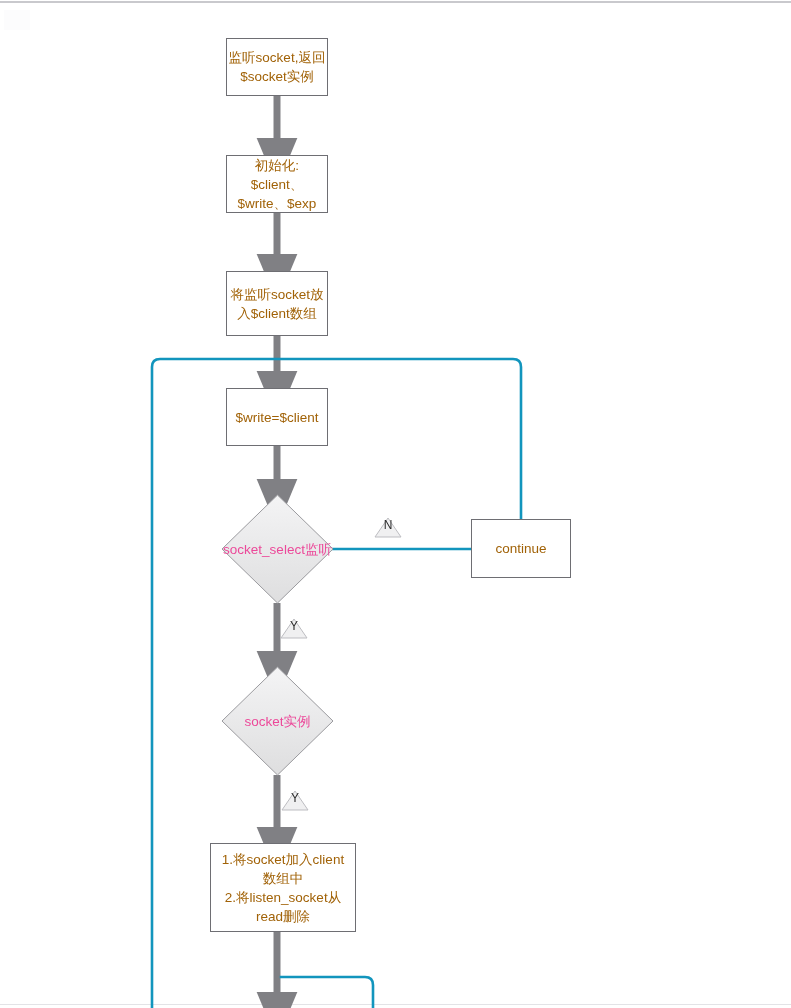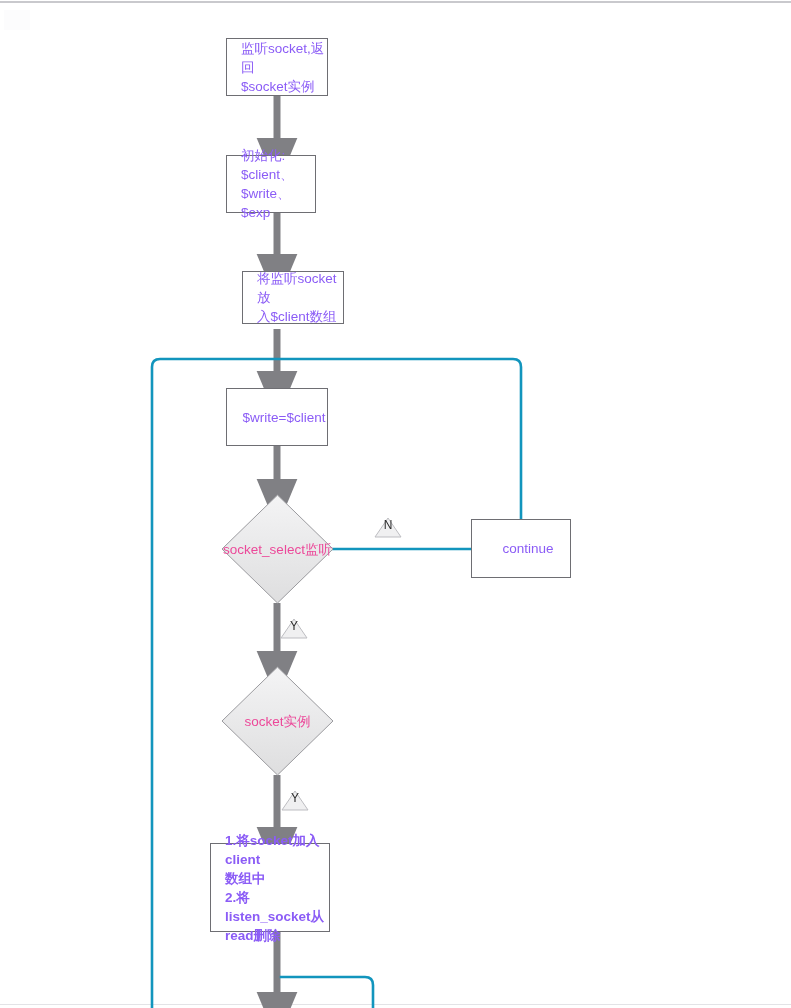--- a/index.html
+++ b/index.html
@@ -37,26 +37,25 @@
     left: 4px; top: 10px;
     width: 26px; height: 20px;
     background: #fcfcfd;
   }
   .node {
     position: absolute;
     box-sizing: border-box;
     display: flex;
     align-items: center;
     justify-content: center;
-    text-align: left;
-    color: #8b5cf6;
+    text-align: center;
+    color: #a16207;
     font-size: 13.5px;
     line-height: 19px;
     letter-spacing: 0px;
-    padding-left: 14px;
   }
   .node.process {
     background: #ffffff;
     border: 1px solid #6e6e73;
   }
   .diamond-label {
     position: absolute;
     display: flex;
     align-items: center;
     justify-content: center;
@@ -121,43 +120,43 @@
     <polygon points="388,518 401,537 375,537"></polygon>
     <polygon points="294,619 307,638 281,638"></polygon>
     <polygon points="295,791 308,810 282,810"></polygon>
   </g>
 </svg>
 
 <div class="node process" style="left:226px; top:38px; width:102px; height:58px;">
   <span>监听socket,返回<br>$socket实例</span>
 </div>
 
-<div class="node process" style="left:226px; top:155px; width:90px; height:58px;">
+<div class="node process" style="left:226px; top:155px; width:102px; height:58px;">
   <span>初始化:<br>$client、<br>$write、$exp</span>
 </div>
 
-<div class="node process" style="left:226px; top:271px; width:102px; height:53px;margin-left:16px;">
+<div class="node process" style="left:226px; top:271px; width:102px; height:65px;">
   <span>将监听socket放<br>入$client数组</span>
 </div>
 
 <div class="node process" style="left:226px; top:388px; width:102px; height:58px;">
   <span>$write=$client</span>
 </div>
 
 <div class="diamond-label" style="left:208px; top:534px; width:139px; height:30px;">
   <span>socket_select监听</span>
 </div>
 
 <div class="node process" style="left:471px; top:519px; width:100px; height:59px;">
   <span>continue</span>
 </div>
 
 <div class="diamond-label" style="left:214px; top:706px; width:127px; height:30px;">
   <span>socket实例</span>
 </div>
 
-<div class="node process" style="left:210px; top:843px; width:120px; height:89px;font-weight:bold;">
+<div class="node process" style="left:210px; top:843px; width:146px; height:89px;">
   <span>1.将socket加入client<br>数组中<br>2.将listen_socket从<br>read删除</span>
 </div>
 
 <div class="edge-label" style="left:381px; top:519px;">N</div>
 <div class="edge-label" style="left:287px; top:620px;">Y</div>
 <div class="edge-label" style="left:288px; top:792px;">Y</div>
 
 </body></html>

